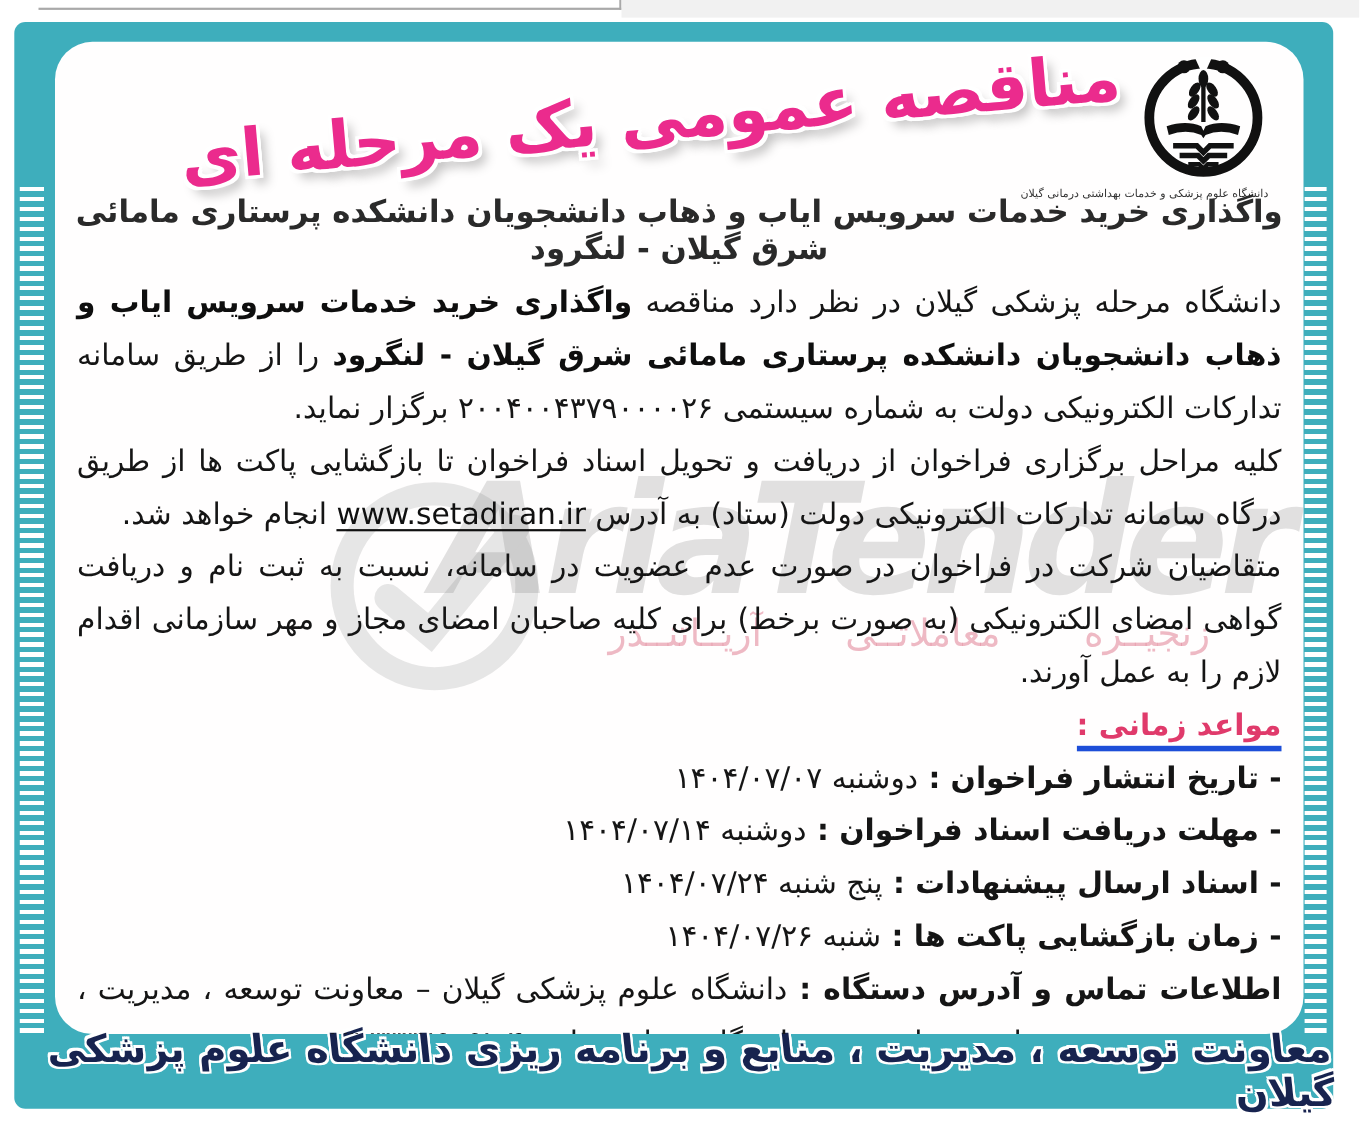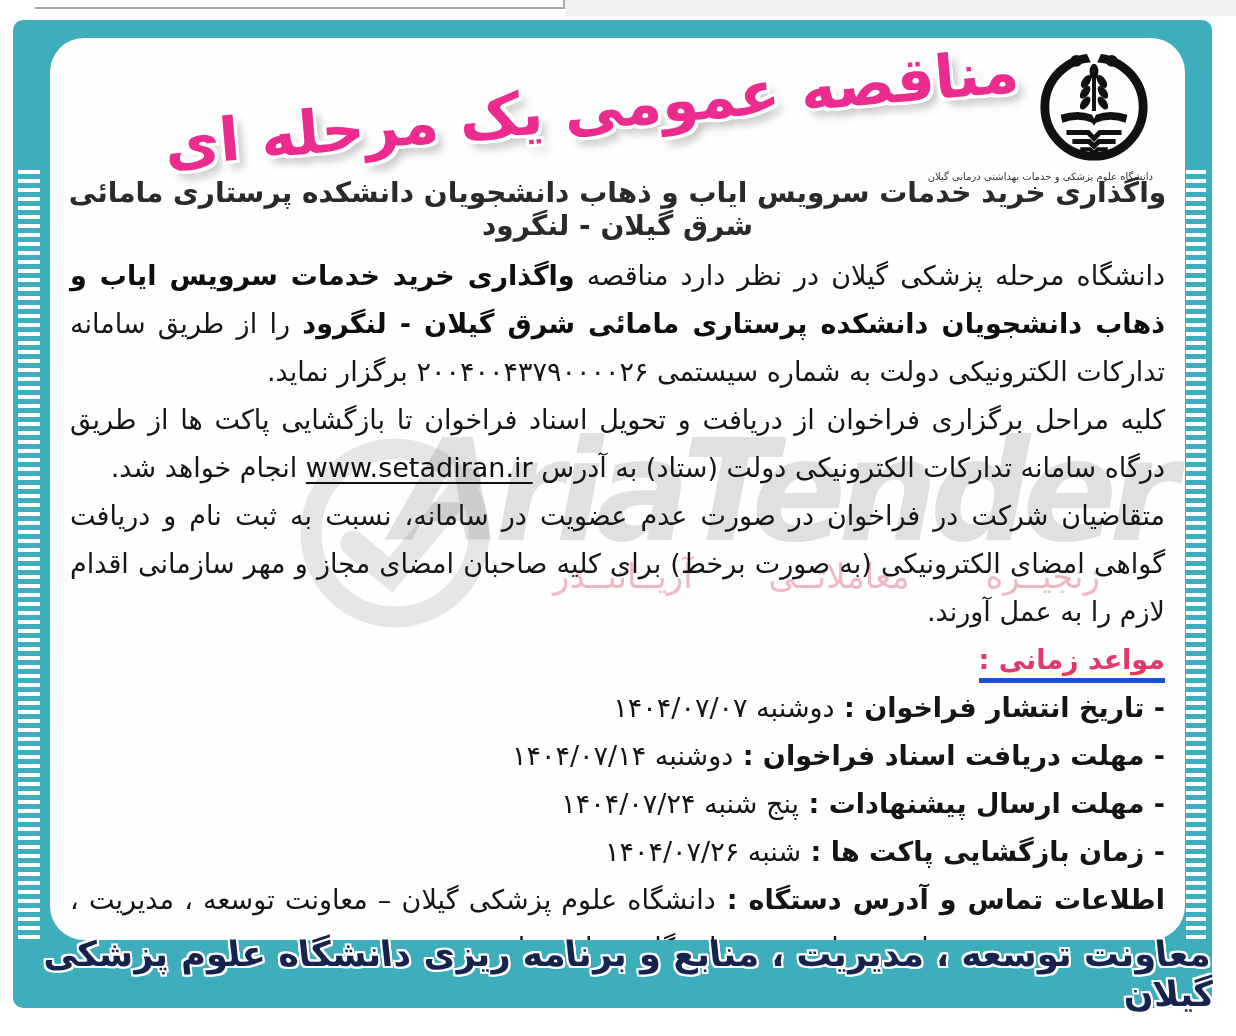--- a/index.html
+++ b/index.html
@@ -105,21 +105,21 @@
         <div class="subtitle">واگذاری خرید خدمات سرویس ایاب و ذهاب دانشجویان دانشکده پرستاری مامائی شرق گیلان - لنگرود</div>
       </div>
 
       <div class="bodytext">
         <p><span>دانشگاه مرحله پزشکی گیلان در نظر دارد مناقصه </span><b class="seg">واگذاری خرید خدمات سرویس ایاب و ذهاب دانشجویان دانشکده پرستاری مامائی شرق گیلان - لنگرود</b><span> را از طریق سامانه تدارکات الکترونیکی دولت به شماره سیستمی ۲۰۰۴۰۰۴۳۷۹۰۰۰۰۲۶ برگزار نماید.</span></p>
         <p><span>کلیه مراحل برگزاری فراخوان از دریافت و تحویل اسناد فراخوان تا بازگشایی پاکت ها از طریق درگاه سامانه تدارکات الکترونیکی دولت (ستاد) به آدرس </span><span class="setad-link">www.setadiran.ir</span><span> انجام خواهد شد.</span></p>
         <p>متقاضیان شرکت در فراخوان در صورت عدم عضویت در سامانه، نسبت به ثبت نام و دریافت گواهی امضای الکترونیکی (به صورت برخط) برای کلیه صاحبان امضای مجاز و مهر سازمانی اقدام لازم را به عمل آورند.</p>
         <p class="sched-head"><span>مواعد زمانی :</span></p>
         <p class="sched-item"><span class="lbl">- تاریخ انتشار فراخوان : </span><span class="val">دوشنبه ۱۴۰۴/۰۷/۰۷</span></p>
         <p class="sched-item"><span class="lbl">- مهلت دریافت اسناد فراخوان : </span><span class="val">دوشنبه ۱۴۰۴/۰۷/۱۴</span></p>
-        <p class="sched-item"><span class="lbl">- مهلت ارسال پیشنهادات : </span><span class="val">پنج شنبه ۱۴۰۴/۰۷/۲۴</span></p>
+        <p class="sched-item"><span class="lbl">- اسناد ارسال پیشنهادات : </span><span class="val">پنج شنبه ۱۴۰۴/۰۷/۲۴</span></p>
         <p class="sched-item"><span class="lbl">- زمان بازگشایی پاکت ها : </span><span class="val">شنبه ۱۴۰۴/۰۷/۲۶</span></p>
         <p class="contact"><span class="lbl">اطلاعات تماس و آدرس دستگاه : </span><span>دانشگاه علوم پزشکی گیلان – معاونت توسعه ، مدیریت ، منابع و برنامه ریزی دانشگاه شماره تماس ۴-۳۳۳۲۶۰۶۱-۰۱۳</span></p>
       </div>
 
     </div>
 
     <div class="footer-band">
       <span class="footer-text">معاونت توسعه ، مدیریت ، منابع و برنامه ریزی دانشگاه علوم پزشکی گیلان</span>
     </div>
   </div>

